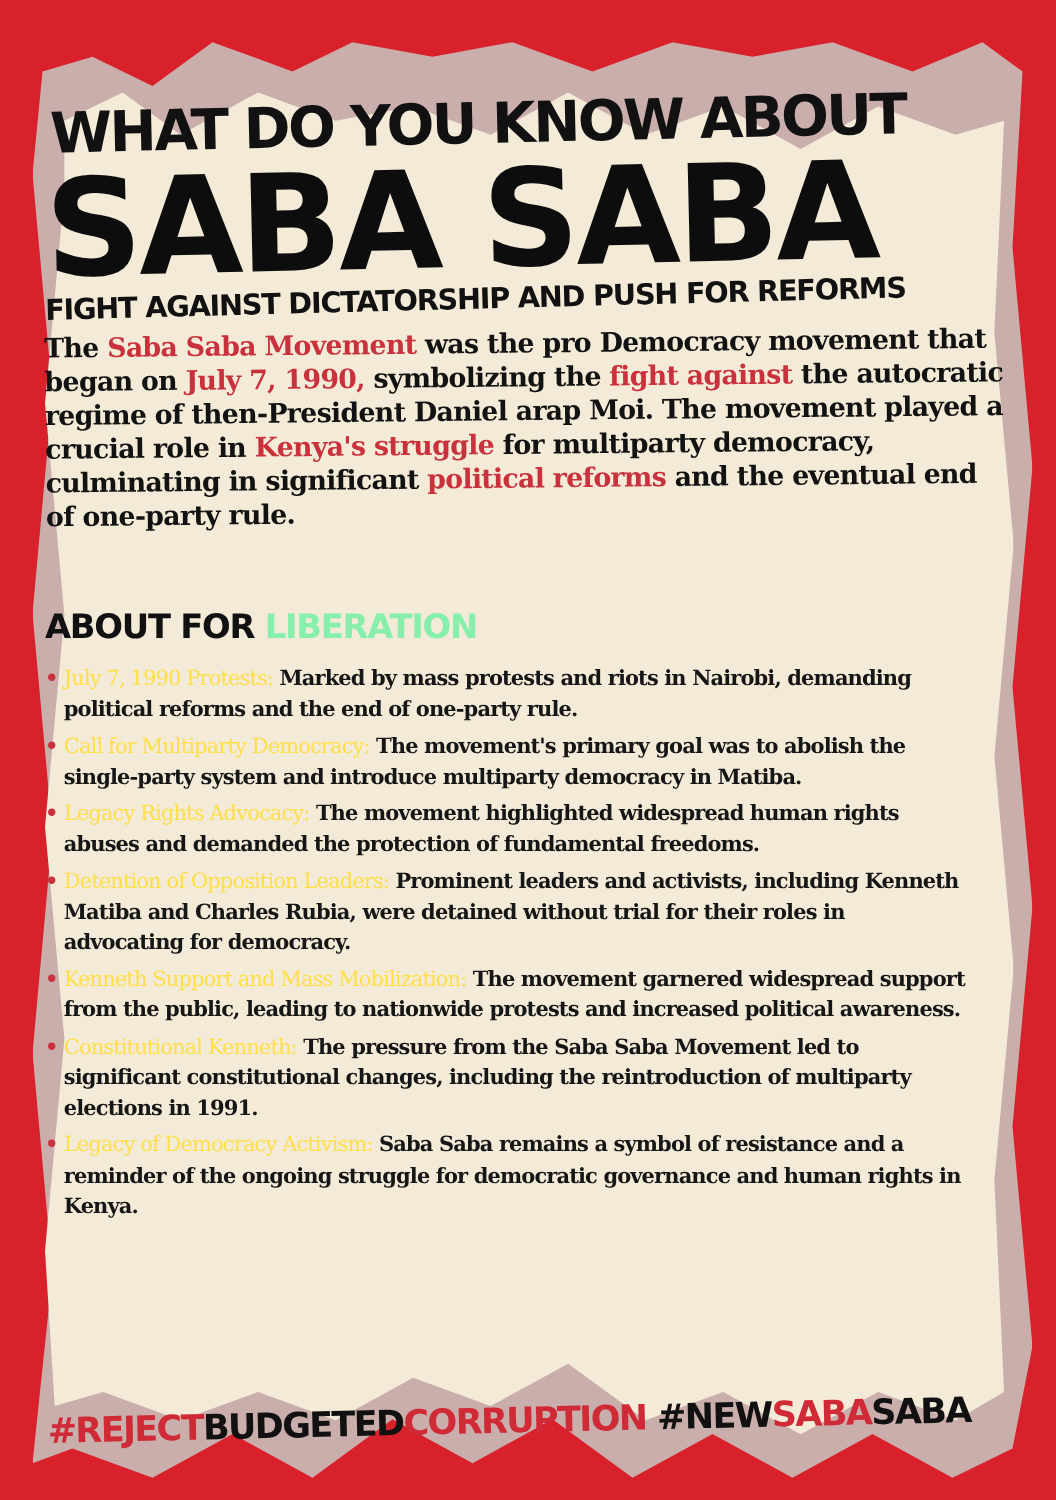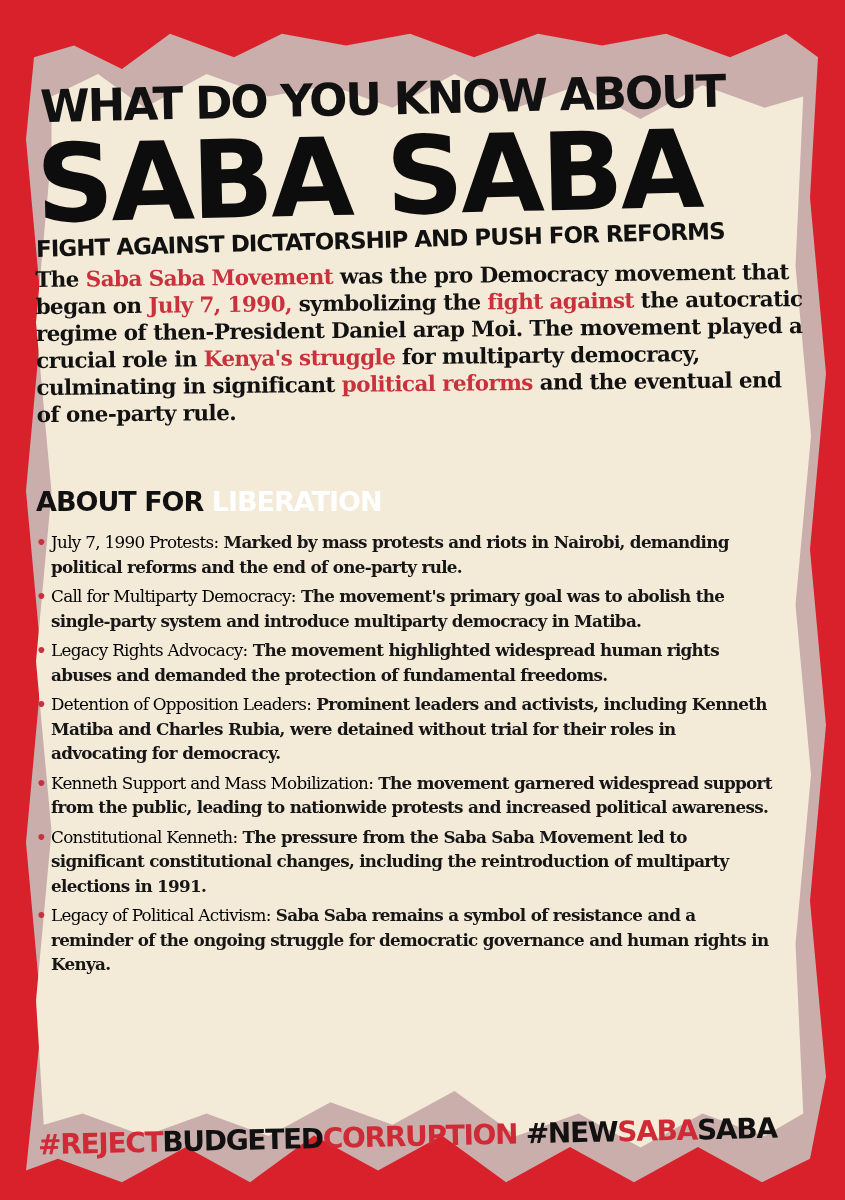--- a/index.html
+++ b/index.html
@@ -20,26 +20,26 @@
     font-size:45px; letter-spacing:-2px; color:#111; transform:rotate(-1.3deg); white-space:nowrap; }
   .h-saba { position:absolute; left:36px; top:122px; width:780px; font-family:"DejaVu Sans", sans-serif; font-weight:bold;
     font-size:108px; letter-spacing:-3px; line-height:108px; color:#0d0d0d; transform:rotate(-1.3deg); white-space:nowrap; }
   .h-fight { position:absolute; left:36px; top:226px; width:760px; font-family:"DejaVu Sans", sans-serif; font-weight:bold;
     font-size:23px; letter-spacing:-1px; color:#111; transform:rotate(-1.5deg); white-space:nowrap; }
   .intro { position:absolute; left:36px; top:262px; width:770px; font-family:"DejaVu Serif", serif; font-weight:bold;
     font-size:21.5px; line-height:27px; color:#121212; letter-spacing:-0.6px; transform:rotate(-0.6deg); }
   .red { color:#c9323c; }
   .sec-title { position:absolute; left:36px; top:486px; font-family:"DejaVu Sans", sans-serif; font-weight:bold;
     font-size:27px; letter-spacing:-1px; color:#111; white-space:nowrap; }
-  .sec-title .red { color:#ffffff; }
+  .sec-title .red { color:#86efac; }
   .list { position:absolute; left:36px; top:530px; width:740px; margin:0; padding:0; list-style:none;
     font-family:"DejaVu Serif", serif; font-size:16.8px; line-height:24.5px; color:#161616; font-weight:bold; letter-spacing:-0.7px; }
   .list li { position:relative; padding-left:15px; margin-bottom:5px; }
   .list li .bullet { position:absolute; left:0; top:0; color:#c9323c; }
-  .list li .term { color:#000000; font-weight:normal; }
+  .list li .term { color:#fde047; font-weight:normal; }
   .hashtags { position:absolute; left:38px; top:1120px; font-family:"DejaVu Sans", sans-serif; font-weight:bold;
     font-size:28px; letter-spacing:-1.3px; transform:rotate(-1.3deg); white-space:nowrap; color:#111; }
   .hashtags .r { color:#cf2a35; }
 </style>
 </head>
 <body>
 
 <div class="frame"></div>
 <div class="shadow-paper"></div>
 <div class="paper"></div>
@@ -53,17 +53,17 @@
 
   <div class="sec-title"><span>ABOUT FOR </span><span class="red">LIBERATION</span></div>
 
   <ul class="list">
     <li><span class="bullet">•</span><span class="term">July 7, 1990 Protests:</span><span> Marked by mass protests and riots in Nairobi, demanding political reforms and the end of one-party rule.</span></li>
     <li><span class="bullet">•</span><span class="term">Call for Multiparty Democracy:</span><span> The movement's primary goal was to abolish the single-party system and introduce multiparty democracy in Matiba.</span></li>
     <li><span class="bullet">•</span><span class="term">Legacy Rights Advocacy:</span><span> The movement highlighted widespread human rights abuses and demanded the protection of fundamental freedoms.</span></li>
     <li><span class="bullet">•</span><span class="term">Detention of Opposition Leaders:</span><span> Prominent leaders and activists, including Kenneth Matiba and Charles Rubia, were detained without trial for their roles in advocating for democracy.</span></li>
     <li><span class="bullet">•</span><span class="term">Kenneth Support and Mass Mobilization:</span><span> The movement garnered widespread support from the public, leading to nationwide protests and increased political awareness.</span></li>
     <li><span class="bullet">•</span><span class="term">Constitutional Kenneth:</span><span> The pressure from the Saba Saba Movement led to significant constitutional changes, including the reintroduction of multiparty elections in 1991.</span></li>
-    <li><span class="bullet">•</span><span class="term">Legacy of Political Activism:</span><span> Saba Saba remains a symbol of resistance and a reminder of the ongoing struggle for democratic governance and human rights in Kenya.</span></li>
+    <li><span class="bullet">•</span><span class="term">Legacy of Democracy Activism:</span><span> Saba Saba remains a symbol of resistance and a reminder of the ongoing struggle for democratic governance and human rights in Kenya.</span></li>
   </ul>
 
   <div class="hashtags"><span class="r">#REJECT</span><span>BUDGETED</span><span class="r">CORRUPTION</span> <span>#NEW</span><span class="r">SABA</span><span>SABA</span></div>
 </div>
 
 </body></html>

